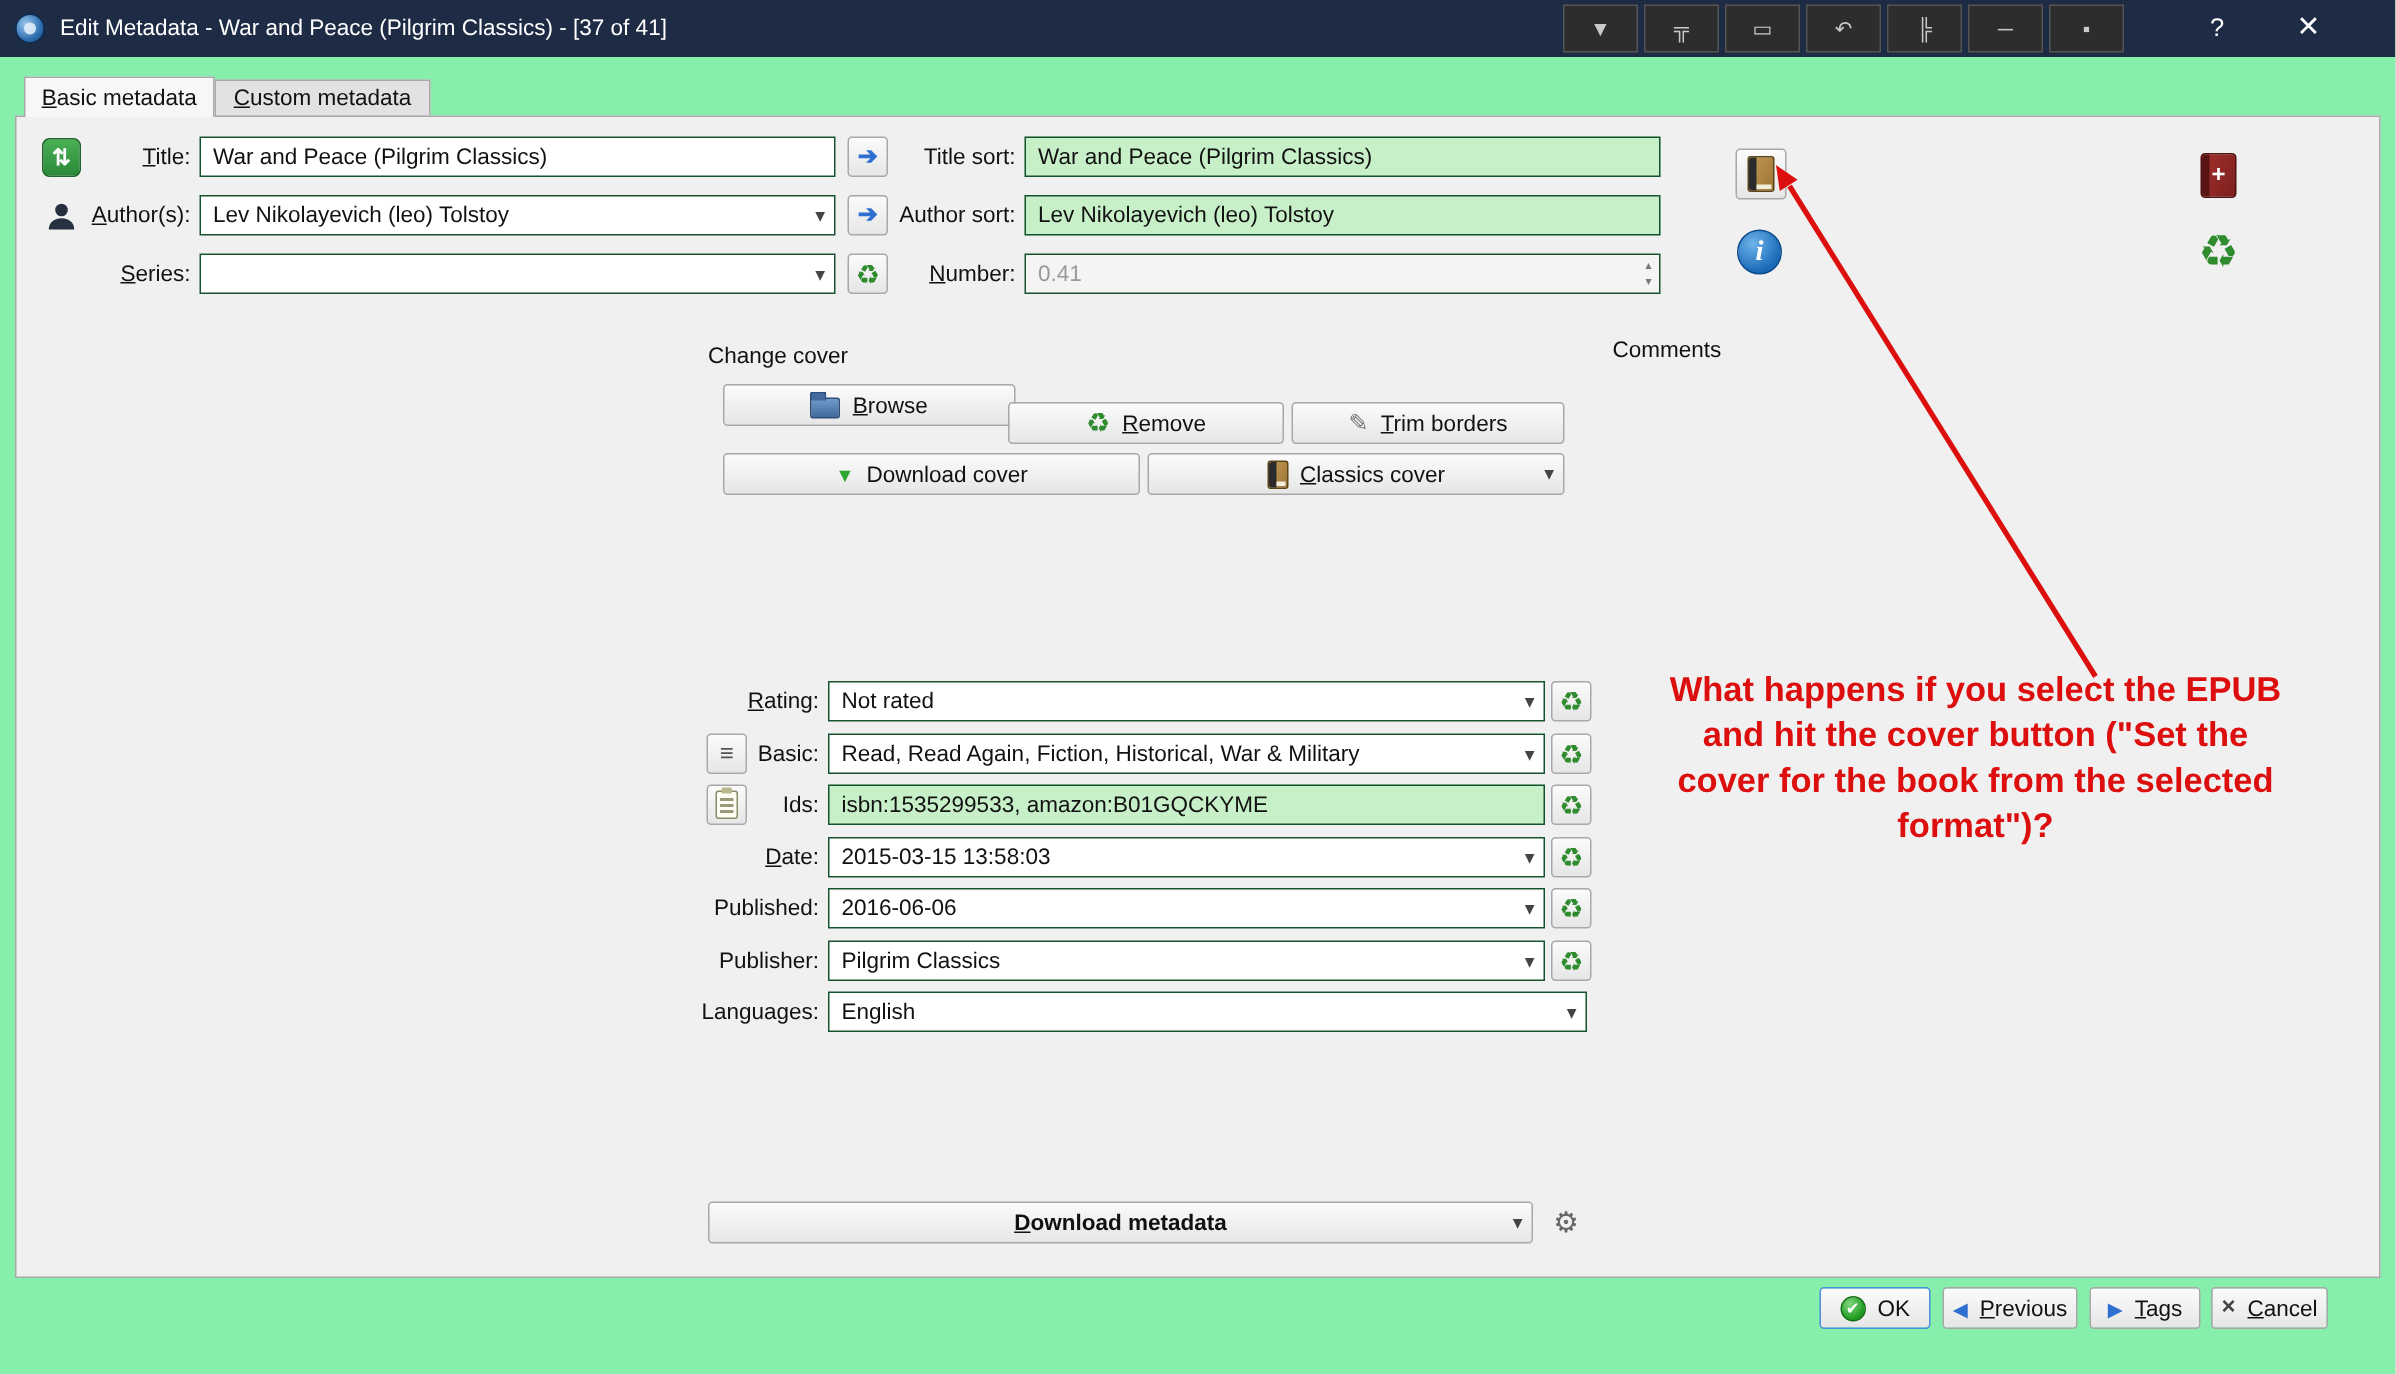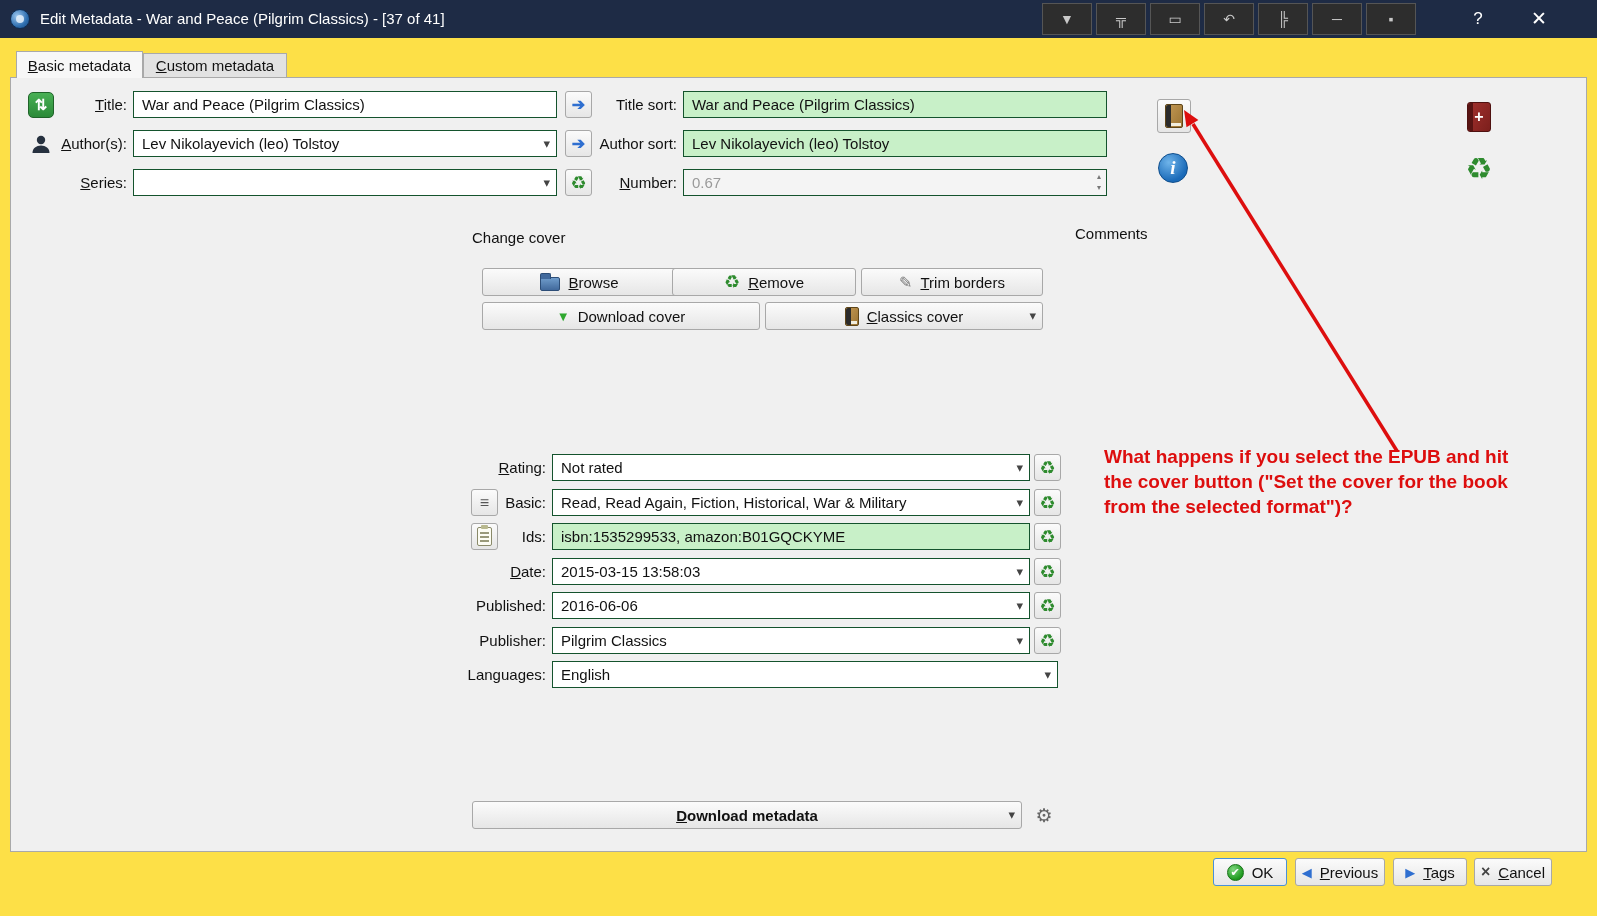--- a/index.html
+++ b/index.html
@@ -1,18 +1,18 @@
 <!DOCTYPE html>
 <html><head>
 <meta charset="utf-8">
 <style>
   * { margin:0; padding:0; box-sizing:border-box; }
   html,body { background:#d9d9d9; }
   body { font-family:"Liberation Sans", sans-serif; font-size:15px; color:#111; }
-  .win { position:relative; width:1597px; height:916px; background:#fde047; overflow:hidden; }
+  .win { position:relative; width:1597px; height:916px; background:#86efac; overflow:hidden; }
 
   
   .titlebar { position:absolute; left:0; top:0; width:1597px; height:38px; background:#1e2b45; }
   .app-logo { position:absolute; left:10px; top:9px; width:20px; height:20px; border-radius:50%;
               background:radial-gradient(circle at 35% 35%, #9ec9f0, #2f6fb0 60%, #1b4a80); border:1px solid #0e2c52;}
   .app-logo .logo-inner{ position:absolute; left:5px; top:5px; width:8px; height:8px; border-radius:50%;
               background:#e8f2fb; opacity:.85;}
   .win-title { position:absolute; left:40px; top:0; height:38px; line-height:38px; color:#fff; }
   .tb-btn { position:absolute; top:3px; width:50px; height:32px; background:#2d2d2d; border:1px solid #555;
             display:flex; align-items:center; justify-content:center; color:#c9c9c9; font-size:14px; }
@@ -109,21 +109,21 @@
   .c-tile .u { text-decoration:underline; color:#333; }
   .c-tile .s { text-decoration:line-through; color:#333; }
   .c-editor { position:absolute; left:6px; right:6px; top:120px; bottom:28px; background:#fff; border:1px solid #e3e3e3; }
   .c-tabs { position:absolute; left:0; right:0; bottom:0; height:27px; display:flex; align-items:flex-end; }
   .c-tab { height:26px; display:flex; align-items:center; justify-content:center; padding:0 14px;
            border:1px solid #b3b3b3; font-size:14px; }
   .c-tab-active { background:#fff; border-bottom:none; }
   .c-tab-inactive { background:#e6e6e6; height:24px; }
 
   .annotation-text { position:absolute; left:1104px; top:444px; width:426px; color:#dd0e0e; font-weight:bold;
-                     font-size:19px; line-height:1.32; z-index:40; }
+                     font-size:23px; line-height:1.32; z-index:40;text-align:center; }
 
   
   .f-btn { height:28px; font-size:15px; }
   .ok-ic { width:17px; height:17px; border-radius:50%; background:radial-gradient(circle at 35% 30%, #7fd77f, #1f9a1f 70%);
            border:1px solid #157015; color:#fff; font-size:11px; display:flex; align-items:center; justify-content:center; }
 
   .arrow-layer { position:absolute; left:0; top:0; width:1597px; height:916px; z-index:60; pointer-events:none; }
 
   .section-label { position:absolute; height:20px; line-height:20px; }
 </style>
@@ -194,21 +194,21 @@
   </div>
   <div class="lbl" style="left:596px;top:130px;width:81px;z-index:4">Author sort:</div>
   <div class="field green" style="left:683px;top:130px;width:424px;z-index:4">Lev Nikolayevich (leo) Tolstoy</div>
 
   <div class="lbl akey" style="left:55px;top:169px;width:72px;z-index:4">Series:</div>
   <div class="field combo" style="left:133px;top:169px;width:424px;z-index:4"></div>
   <div class="btn icon-btn" style="left:565px;top:169px;z-index:4">
     <span class="glyph-green">♻</span>
   </div>
   <div class="lbl akey" style="left:600px;top:169px;width:77px;z-index:4">Number:</div>
-  <div class="field disabled spin" style="left:683px;top:169px;width:424px;z-index:4">0.67</div>
+  <div class="field disabled spin" style="left:683px;top:169px;width:424px;z-index:4">0.41</div>
 
   <div class="btn" style="left:1157px;top:99px;width:34px;height:34px;z-index:4">
     <div class="mini-book"></div>
   </div>
   <div class="flat-icon" style="left:1156px;top:151px;width:34px;height:34px;z-index:4">
     <div class="info-circle">i</div>
   </div>
   <div class="formats">
     <div class="format-row">
       <span class="epub-ic"></span>
@@ -216,21 +216,21 @@
     </div>
   </div>
   <div class="flat-icon" style="left:1461px;top:98px;width:36px;height:38px;z-index:4">
     <div class="maroon-book">+</div>
   </div>
   <div class="flat-icon" style="left:1460px;top:150px;width:38px;height:38px;z-index:4">
     <span class="glyph-green" style="font-size:30px">♻</span>
   </div>
 
   <div class="section-label" style="left:472px;top:228px;z-index:4">Change cover</div>
-  <div class="btn" style="left:482px;top:268px;width:195px;height:28px;z-index:4">
+  <div class="btn" style="left:482px;top:256px;width:195px;height:28px;z-index:4">
     <span class="folder"></span>
     <span class="akey">Browse</span>
   </div>
   <div class="btn" style="left:672px;top:268px;width:184px;height:28px;z-index:4">
     <span class="glyph-green">♻</span>
     <span class="akey">Remove</span>
   </div>
   <div class="btn" style="left:861px;top:268px;width:182px;height:28px;z-index:4">
     <span style="color:#777;font-size:16px">✎</span>
     <span class="akey">Trim borders</span>

